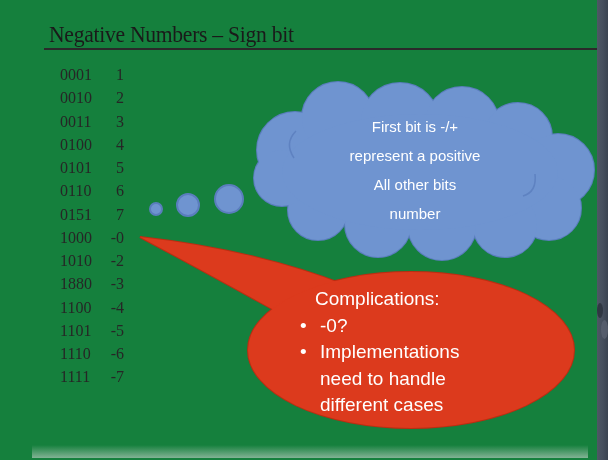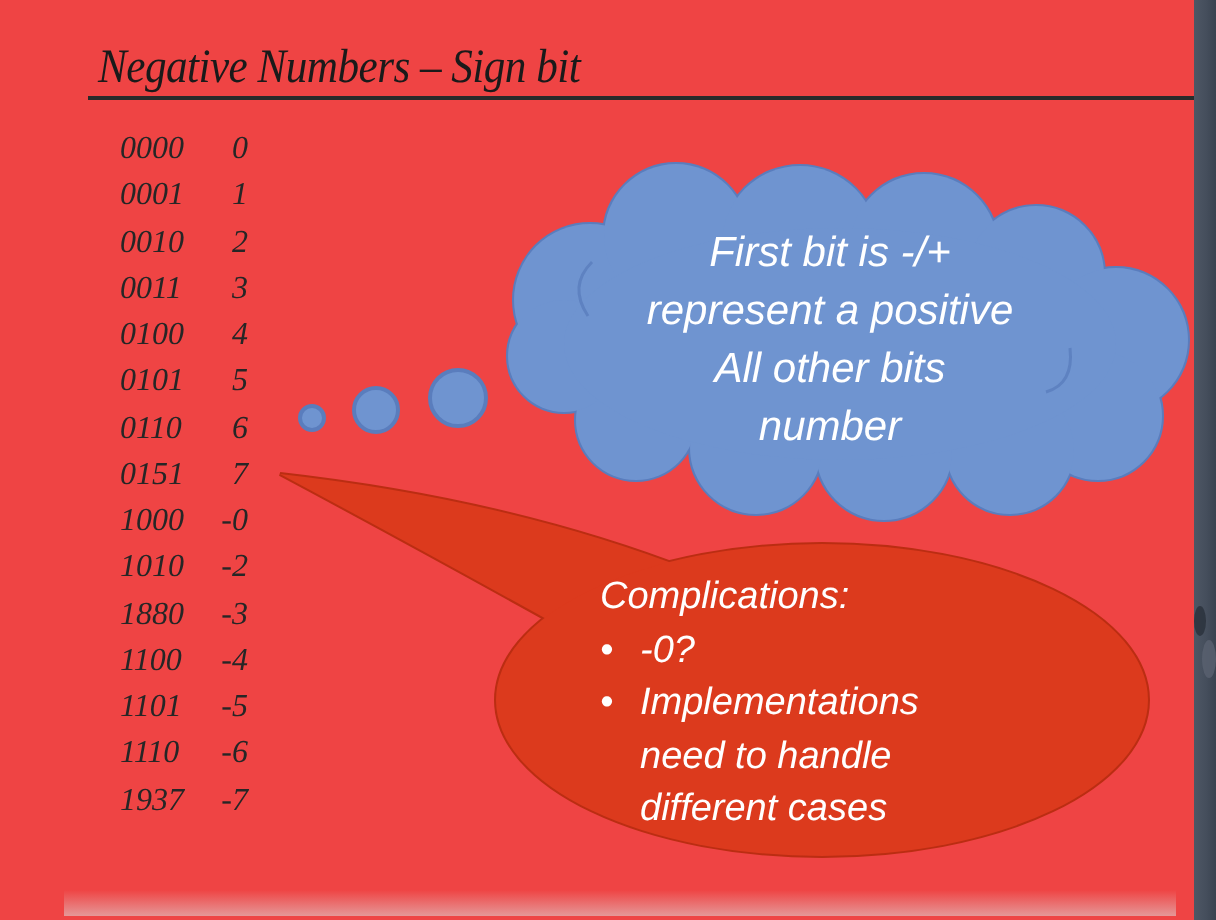--- a/index.html
+++ b/index.html
@@ -5,21 +5,21 @@
   :root{
     --cloud-fill:#6f94d0; --cloud-border:#5a7dbd;
     --callout-fill:#dc3a1d; --callout-border:#bb2d12;
     --sidebar-light:#4e5765; --sidebar-dark:#454e5c; --sidebar-edge:#3a4350;
     --title-text:#1a1a1a; --table-text:#262626; --bubble-text:#ffffff;
     --rule-color:#2a2a2a;
   }
   html,body{margin:0;padding:0;}
   body{width:608px;height:460px;overflow:hidden;background:#fbfbfb;
        font-family:"Liberation Sans",sans-serif;}
-  .stage{position:relative;width:608px;height:460px;background:#ef4444;font-style:italic;}
+  .stage{position:relative;width:608px;height:460px;background:#15803d;}
 
   .slide-title{position:absolute;left:49px;top:21px;width:420px;
     font-family:"Liberation Serif",serif;font-size:24px;color:var(--title-text);
     letter-spacing:-0.3px;transform:scaleX(.9);transform-origin:left top;white-space:nowrap;}
   .title-rule{position:absolute;left:44px;top:48px;width:564px;height:2px;
     background:var(--rule-color);}
 
   .bintable{position:absolute;left:60px;top:63px;width:70px;
     font-family:"Liberation Serif",serif;font-size:16px;line-height:23.25px;
     color:var(--table-text);}
@@ -28,24 +28,24 @@
   .trow .val{display:inline-block;width:18px;text-align:right;}
 
   .shape-layer{position:absolute;left:0;top:0;width:608px;height:460px;z-index:1;}
   .stroked-cloud{fill:var(--cloud-fill);stroke:var(--cloud-border);stroke-width:2px;}
   .fill-cloud{fill:var(--cloud-fill);stroke:none;}
   .stroked-callout{fill:var(--callout-fill);stroke:var(--callout-border);stroke-width:2px;}
   .fill-callout{fill:var(--callout-fill);stroke:none;}
   .curl{fill:none;stroke:var(--cloud-border);stroke-width:1.5px;opacity:.8;}
 
   .cloud-text{position:absolute;left:276px;top:112px;width:278px;z-index:2;
-    text-align:center;color:var(--bubble-text);font-size:21px;line-height:29px;}
+    text-align:center;color:var(--bubble-text);font-size:15px;line-height:29px;}
   .callout-text{position:absolute;left:300px;top:286px;width:210px;z-index:2;
     color:var(--bubble-text);font-size:19px;line-height:26.5px;}
-  .callout-text .heading{margin-left:0;}
+  .callout-text .heading{margin-left:15px;}
   .bullet-row{display:flex;}
   .bullet-row .bchar{width:20px;flex:0 0 20px;}
   .bullet-row .btext{width:172px;}
 
   .bottom-shade{position:absolute;left:32px;top:445px;width:556px;height:13px;
     background:linear-gradient(180deg,rgba(225,225,225,0),rgba(220,220,220,.55));z-index:0;}
 
   .sidebar{position:absolute;right:0;top:0;width:11px;height:460px;z-index:3;
     background:linear-gradient(90deg,var(--sidebar-light),var(--sidebar-dark) 55%,var(--sidebar-edge));}
   .smudge-dark{position:absolute;left:0;top:303px;width:6px;height:15px;
@@ -57,24 +57,20 @@
 <body>
 
 <div class="stage">
 
   <div class="bottom-shade"></div>
 
   <div class="slide-title">Negative Numbers – Sign bit</div>
   <div class="title-rule"></div>
 
   <div class="bintable">
-    <div class="trow">
-        <span class="bits">0000</span>
-        <span class="val">0</span>
-      </div>
     <div class="trow">
         <span class="bits">0001</span>
         <span class="val">1</span>
       </div>
     <div class="trow">
         <span class="bits">0010</span>
         <span class="val">2</span>
       </div>
     <div class="trow">
         <span class="bits">0011</span>
@@ -114,21 +110,21 @@
       </div>
     <div class="trow">
         <span class="bits">1101</span>
         <span class="val">-5</span>
       </div>
     <div class="trow">
         <span class="bits">1110</span>
         <span class="val">-6</span>
       </div>
     <div class="trow">
-        <span class="bits">1937</span>
+        <span class="bits">1111</span>
         <span class="val">-7</span>
       </div>
   </div>
 
   <svg class="shape-layer" width="608" height="460" viewBox="0 0 608 460" xmlns="http://www.w3.org/2000/svg">
     <defs>
       <g id="cloudDef">
         <circle cx="295" cy="150" r="38"></circle>
         <circle cx="338" cy="118" r="36"></circle>
         <circle cx="400" cy="122" r="39"></circle>

